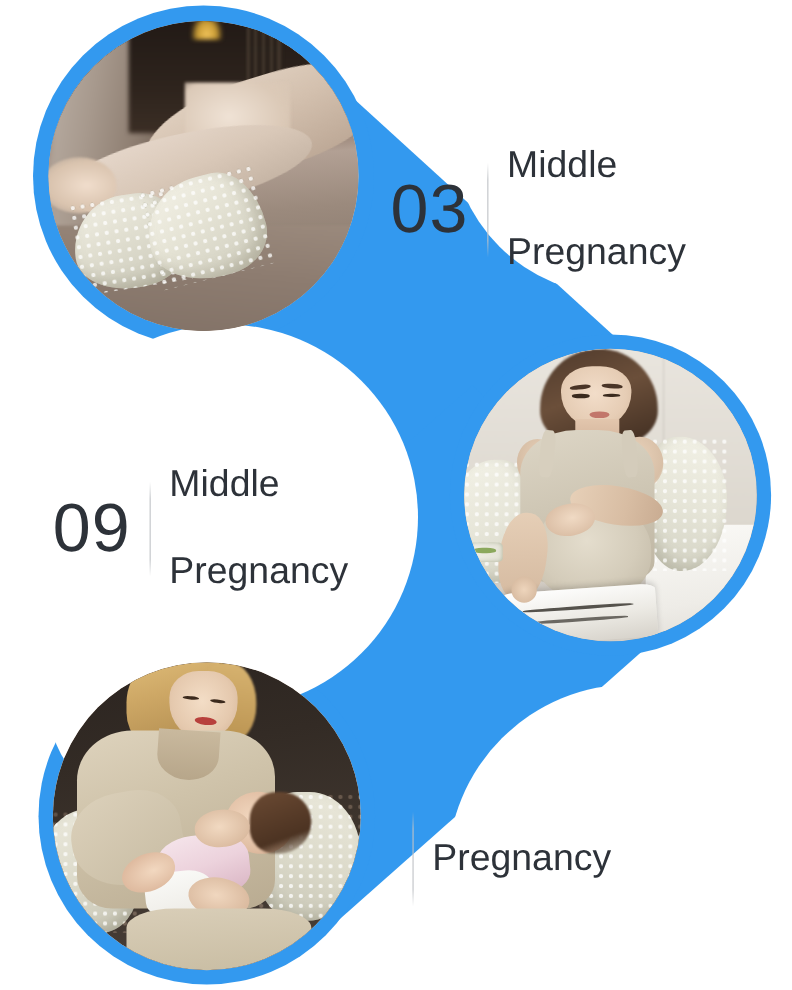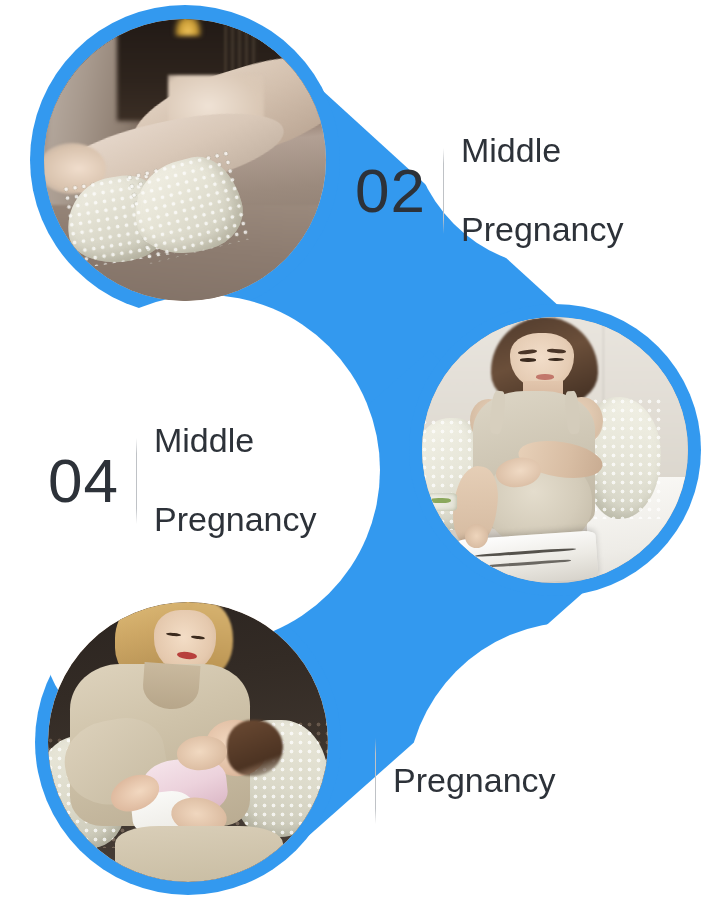--- a/index.html
+++ b/index.html
@@ -472,30 +472,30 @@
       <div class="ph-layer p3-babybody"></div>
       <div class="ph-layer p3-diaper"></div>
       <div class="ph-layer p3-babyleg"></div>
       <div class="ph-layer p3-momhand"></div>
       <div class="ph-layer p3-momhand2"></div>
       <div class="ph-layer p3-lap"></div>
     </div>
   </div>
 
   <div class="label-block lb-01">
-    <span class="num">02</span>
+    <span class="num">03</span>
     <span class="divider"></span>
     <span class="caption">
       <span class="l1">Middle</span>
       <span class="l2">Pregnancy</span>
     </span>
   </div>
 
   <div class="label-block lb-02">
-    <span class="num">04</span>
+    <span class="num">09</span>
     <span class="divider"></span>
     <span class="caption">
       <span class="l1">Middle</span>
       <span class="l2">Pregnancy</span>
     </span>
   </div>
 
   <div class="label-block lb-03">
     <span class="divider"></span>
     <span class="caption">

